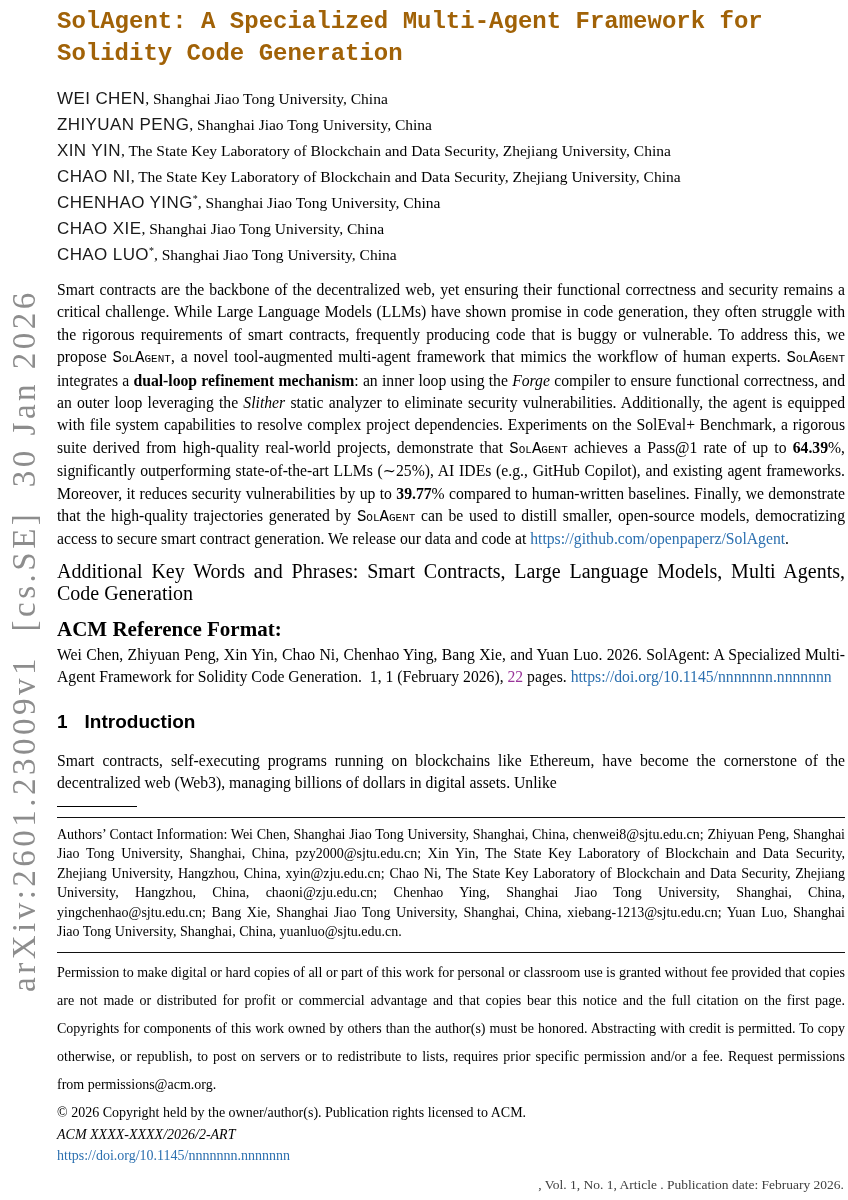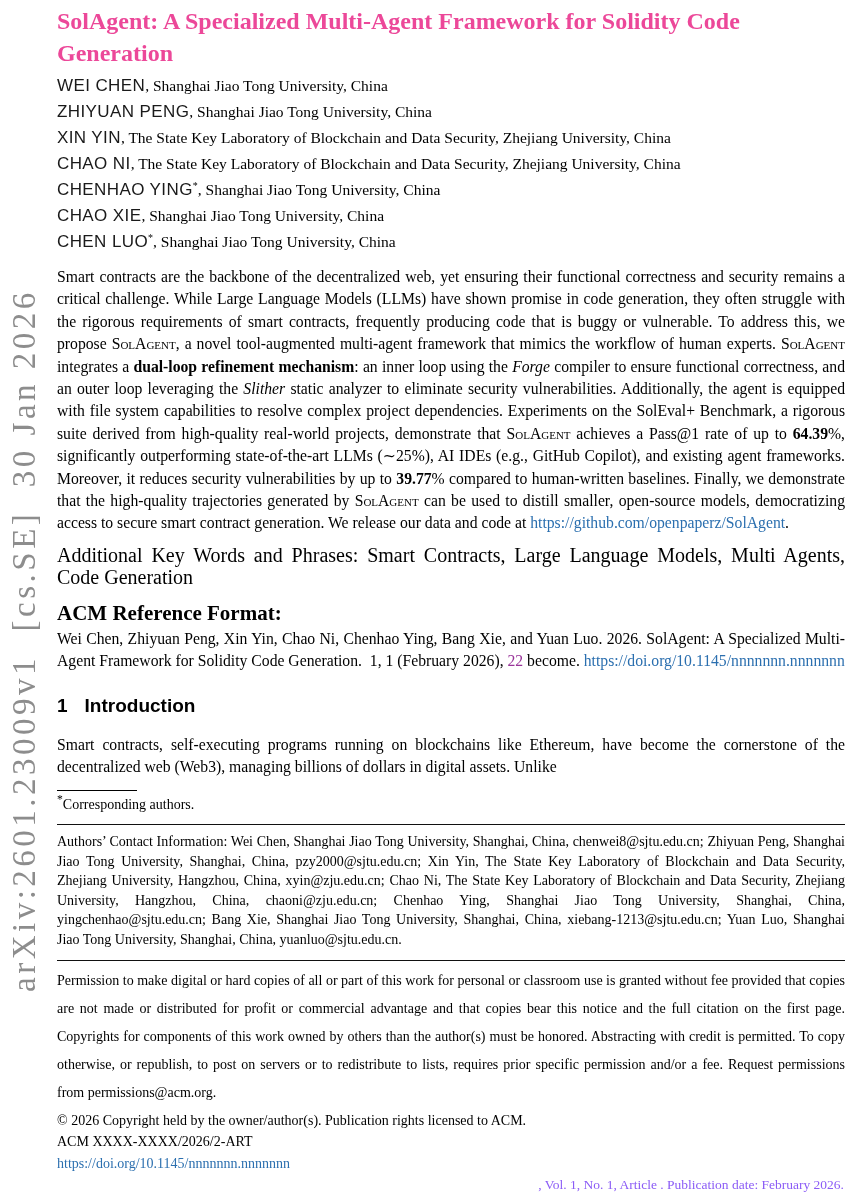--- a/index.html
+++ b/index.html
@@ -8,24 +8,24 @@
     font-family:"Liberation Serif",serif;color:#000;overflow:hidden;
   }
   .watermark{
     position:absolute;top:992px;left:6px;
     transform:rotate(-90deg);transform-origin:0 0;
     font-family:"Liberation Serif",serif;font-size:33px;letter-spacing:3.5px;
     color:#8d8d8d;white-space:nowrap;
   }
   .content{position:absolute;left:57px;top:0;width:788px;}
   .title{
-    font-family:Liberation Serif, serif;font-weight:700;
-    font-size:24px;line-height:31.5px;margin:6px 0 0 0;color:#ec4899;
+    font-family:Liberation Mono, monospace;font-weight:700;
+    font-size:24px;line-height:31.5px;margin:6px 0 0 0;color:#a16207;
   }
-  .authors{margin-top:4px;}
+  .authors{margin-top:17px;}
   .author-row{font-size:15.5px;line-height:26px;white-space:nowrap;}
   .author-name{
     font-family:"Liberation Sans",sans-serif;font-size:17px;
     letter-spacing:0.4px;color:#1a1a1a;
   }
   .author-note{font-size:10px;vertical-align:super;line-height:0;}
   .author-affil,.author-sep{font-size:15.5px;}
   .abstract{
     margin:11px 0 0 0;font-size:15.7px;line-height:22.4px;text-align:justify;
   }
@@ -38,67 +38,66 @@
   }
   .section-number{margin-right:17px;}
   .intro-body{margin:9px 0 0 0;font-size:15.7px;line-height:22.4px;text-align:justify;}
   .fn-rule-short{margin:11px 0 0 0;width:80px;border:0;border-top:1.2px solid #000;}
   .footnote{font-size:14px;line-height:19.6px;text-align:justify;margin:0;}
   .fn-corresponding{margin-top:4px;}
   .rule-full{margin:10px 0 0 0;border:0;border-top:1.6px solid #111;width:100%;}
   .fn-contact{margin-top:7px;}
   .fn-permission{margin-top:6px;line-height:28px;}
   .fn-copyright{margin-top:3px;line-height:21.5px;}
-  .fn-issn{line-height:21.5px;}
+  .fn-issn{line-height:21.5px;font-style:italic;}
   .fn-doi{line-height:21.5px;}
   .page-footer{
     position:absolute;top:1177px;right:4px;left:57px;text-align:right;
-    font-size:13.5px;color:#8b5cf6;
+    font-size:13.5px;color:#404040;
   }
   
   .seg-normal{}
   .seg-bold{font-weight:700;}
   .seg-italic{font-style:italic;}
-  .seg-smallcaps{font-variant:small-caps;}
+  .seg-smallcaps{font-variant:small-caps;font-family:Liberation Mono, monospace;}
   .seg-link{color:var(--link-blue,#2b6faf);text-decoration:none;cursor:pointer;}
   .seg-cite{color:var(--cite-purple,#993399);}
   sup{line-height:0;}
 </style>
 </head>
 <body>
 
 <div class="watermark">arXiv:2601.23009v1&nbsp; [cs.SE]&nbsp; 30 Jan 2026</div>
 
 <div class="content">
 
   <h1 class="title">SolAgent: A Specialized Multi-Agent Framework for Solidity Code Generation</h1>
 
   <div class="authors">
     <div class="author-row"><span class="author-name">WEI CHEN</span><sup class="author-note"></sup><span class="author-sep">, </span><span class="author-affil">Shanghai Jiao Tong University, China</span></div>
     <div class="author-row"><span class="author-name">ZHIYUAN PENG</span><sup class="author-note"></sup><span class="author-sep">, </span><span class="author-affil">Shanghai Jiao Tong University, China</span></div>
     <div class="author-row"><span class="author-name">XIN YIN</span><sup class="author-note"></sup><span class="author-sep">, </span><span class="author-affil">The State Key Laboratory of Blockchain and Data Security, Zhejiang University, China</span></div>
     <div class="author-row"><span class="author-name">CHAO NI</span><sup class="author-note"></sup><span class="author-sep">, </span><span class="author-affil">The State Key Laboratory of Blockchain and Data Security, Zhejiang University, China</span></div>
     <div class="author-row"><span class="author-name">CHENHAO YING</span><sup class="author-note">*</sup><span class="author-sep">, </span><span class="author-affil">Shanghai Jiao Tong University, China</span></div>
     <div class="author-row"><span class="author-name">CHAO XIE</span><sup class="author-note"></sup><span class="author-sep">, </span><span class="author-affil">Shanghai Jiao Tong University, China</span></div>
-    <div class="author-row"><span class="author-name">CHEN LUO</span><sup class="author-note">*</sup><span class="author-sep">, </span><span class="author-affil">Shanghai Jiao Tong University, China</span></div>
+    <div class="author-row"><span class="author-name">CHAO LUO</span><sup class="author-note">*</sup><span class="author-sep">, </span><span class="author-affil">Shanghai Jiao Tong University, China</span></div>
   </div>
 
   <p class="abstract"><span class="seg-normal">Smart contracts are the backbone of the decentralized web, yet ensuring their functional correctness and security remains a critical challenge. While Large Language Models (LLMs) have shown promise in code generation, they often struggle with the rigorous requirements of smart contracts, frequently producing code that is buggy or vulnerable. To address this, we propose </span><span class="seg-smallcaps">SolAgent</span><span class="seg-normal">, a novel tool-augmented multi-agent framework that mimics the workflow of human experts. </span><span class="seg-smallcaps">SolAgent</span><span class="seg-normal"> integrates a </span><span class="seg-bold">dual-loop refinement mechanism</span><span class="seg-normal">: an inner loop using the </span><span class="seg-italic">Forge</span><span class="seg-normal"> compiler to ensure functional correctness, and an outer loop leveraging the </span><span class="seg-italic">Slither</span><span class="seg-normal"> static analyzer to eliminate security vulnerabilities. Additionally, the agent is equipped with file system capabilities to resolve complex project dependencies. Experiments on the SolEval+ Benchmark, a rigorous suite derived from high-quality real-world projects, demonstrate that </span><span class="seg-smallcaps">SolAgent</span><span class="seg-normal"> achieves a Pass@1 rate of up to </span><span class="seg-bold">64.39</span><span class="seg-normal">%, significantly outperforming state-of-the-art LLMs (∼25%), AI IDEs (e.g., GitHub Copilot), and existing agent frameworks. Moreover, it reduces security vulnerabilities by up to </span><span class="seg-bold">39.77</span><span class="seg-normal">% compared to human-written baselines. Finally, we demonstrate that the high-quality trajectories generated by </span><span class="seg-smallcaps">SolAgent</span><span class="seg-normal"> can be used to distill smaller, open-source models, democratizing access to secure smart contract generation. We release our data and code at </span><a class="seg-link" href="#">https://github.com/openpaperz/SolAgent</a><span class="seg-normal">.</span></p>
 
   <p class="keywords">Additional Key Words and Phrases: Smart Contracts, Large Language Models, Multi Agents, Code Generation</p>
 
   <p class="acm-heading">ACM Reference Format:</p>
-  <p class="acm-ref"><span class="seg-normal">Wei Chen, Zhiyuan Peng, Xin Yin, Chao Ni, Chenhao Ying, Bang Xie, and Yuan Luo. 2026. SolAgent: A Specialized Multi-Agent Framework for Solidity Code Generation. &nbsp;1, 1 (February 2026), </span><span class="seg-cite">22</span><span class="seg-normal"> become. </span><a class="seg-link" href="#">https://doi.org/10.1145/nnnnnnn.nnnnnnn</a></p>
+  <p class="acm-ref"><span class="seg-normal">Wei Chen, Zhiyuan Peng, Xin Yin, Chao Ni, Chenhao Ying, Bang Xie, and Yuan Luo. 2026. SolAgent: A Specialized Multi-Agent Framework for Solidity Code Generation. &nbsp;1, 1 (February 2026), </span><span class="seg-cite">22</span><span class="seg-normal"> pages. </span><a class="seg-link" href="#">https://doi.org/10.1145/nnnnnnn.nnnnnnn</a></p>
 
   <h2 class="section-heading"><span class="section-number">1</span><span>Introduction</span></h2>
 
   <p class="intro-body">Smart contracts, self-executing programs running on blockchains like Ethereum, have become the cornerstone of the decentralized web (Web3), managing billions of dollars in digital assets. Unlike</p>
 
   <hr class="fn-rule-short">
-  <p class="footnote fn-corresponding"><sup>*</sup><span>Corresponding authors.</span></p>
 
   <hr class="rule-full">
   <p class="footnote fn-contact">Authors’ Contact Information: Wei Chen, Shanghai Jiao Tong University, Shanghai, China, chenwei8@sjtu.edu.cn; Zhiyuan Peng, Shanghai Jiao Tong University, Shanghai, China, pzy2000@sjtu.edu.cn; Xin Yin, The State Key Laboratory of Blockchain and Data Security, Zhejiang University, Hangzhou, China, xyin@zju.edu.cn; Chao Ni, The State Key Laboratory of Blockchain and Data Security, Zhejiang University, Hangzhou, China, chaoni@zju.edu.cn; Chenhao Ying, Shanghai Jiao Tong University, Shanghai, China, yingchenhao@sjtu.edu.cn; Bang Xie, Shanghai Jiao Tong University, Shanghai, China, xiebang-1213@sjtu.edu.cn; Yuan Luo, Shanghai Jiao Tong University, Shanghai, China, yuanluo@sjtu.edu.cn.</p>
 
   <hr class="rule-full">
   <p class="footnote fn-permission">Permission to make digital or hard copies of all or part of this work for personal or classroom use is granted without fee provided that copies are not made or distributed for profit or commercial advantage and that copies bear this notice and the full citation on the first page. Copyrights for components of this work owned by others than the author(s) must be honored. Abstracting with credit is permitted. To copy otherwise, or republish, to post on servers or to redistribute to lists, requires prior specific permission and/or a fee. Request permissions from permissions@acm.org.</p>
   <p class="footnote fn-copyright">© 2026 Copyright held by the owner/author(s). Publication rights licensed to ACM.</p>
   <p class="footnote fn-issn">ACM XXXX-XXXX/2026/2-ART</p>
   <p class="footnote fn-doi"><a class="seg-link" href="#">https://doi.org/10.1145/nnnnnnn.nnnnnnn</a></p>
 

